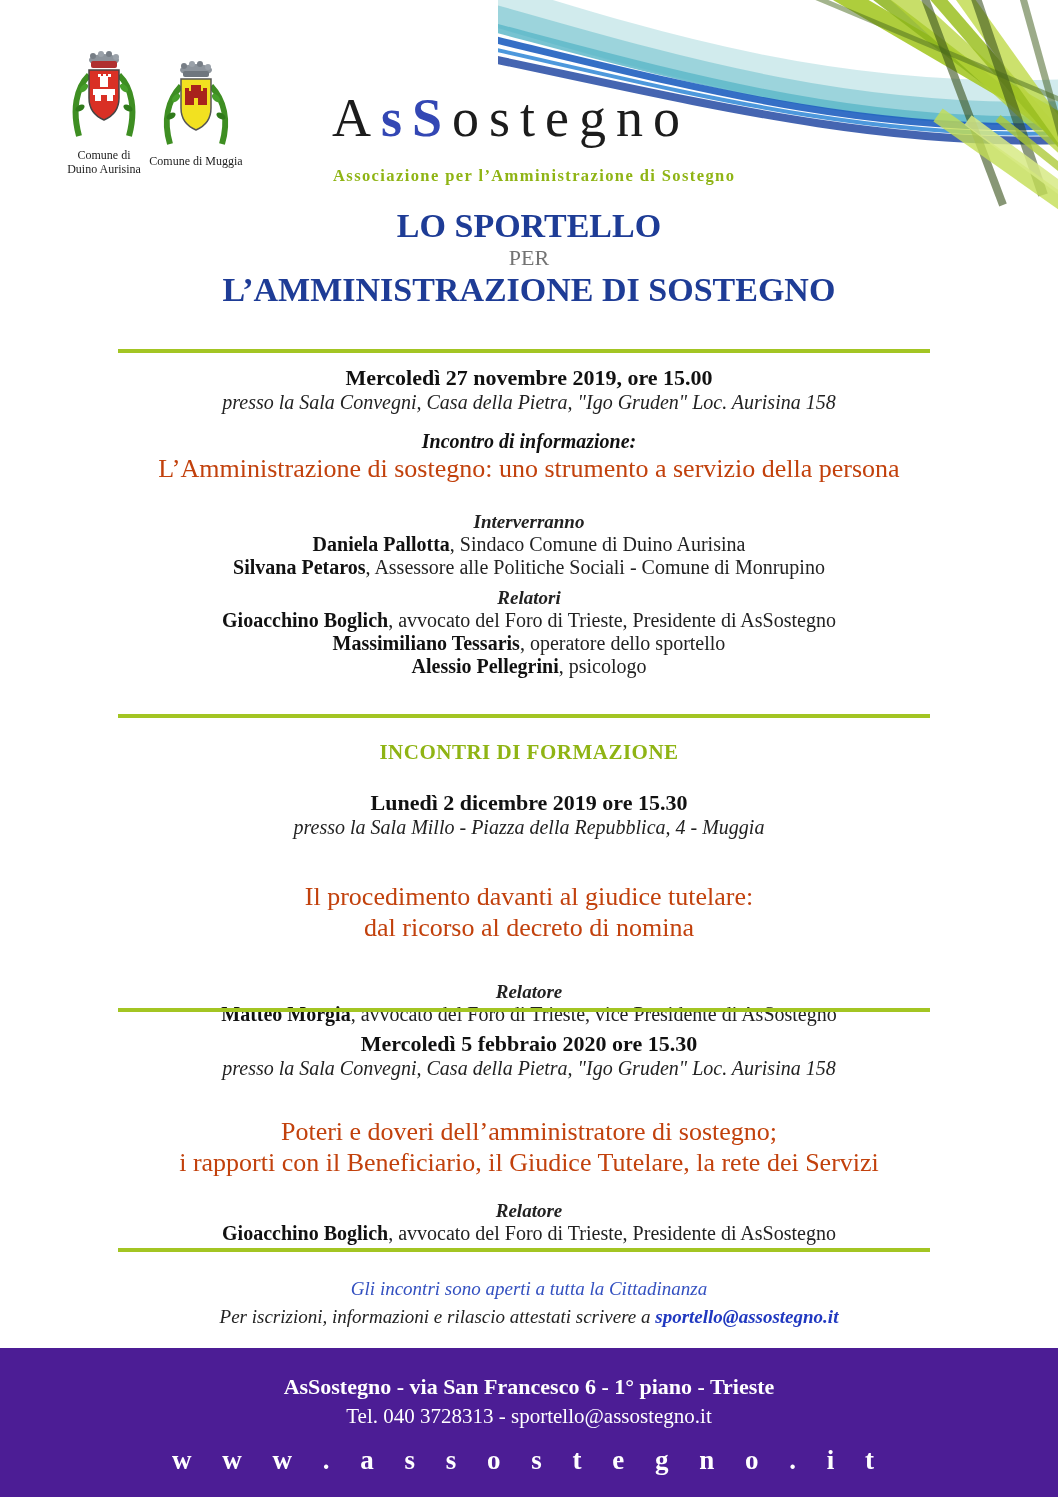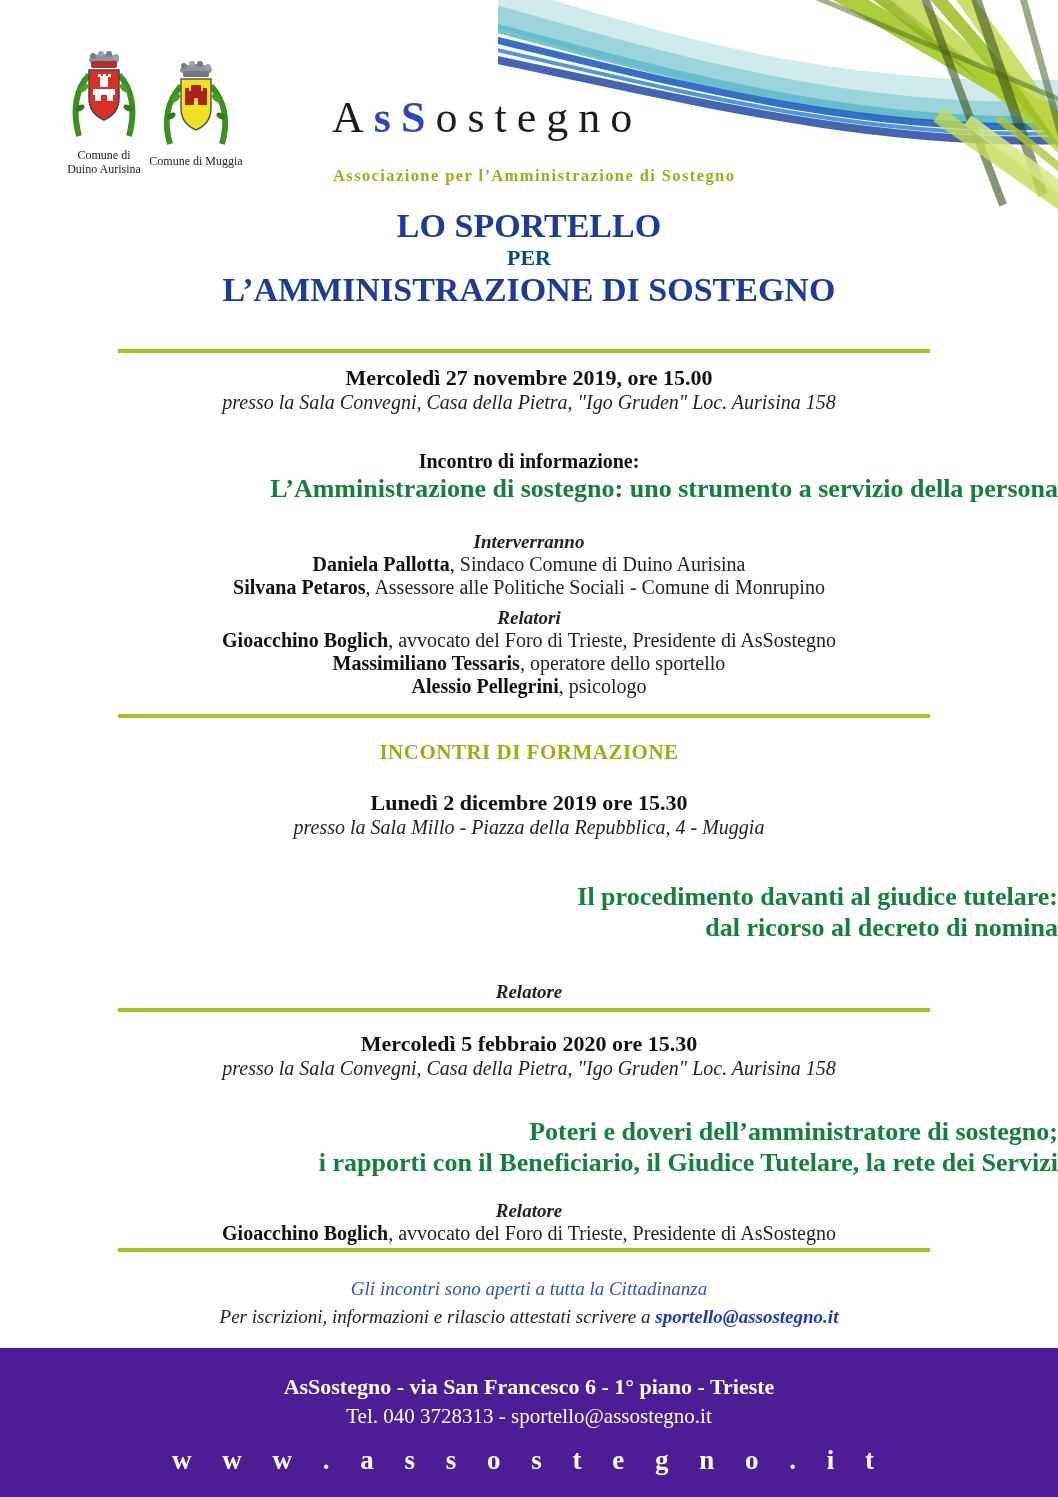--- a/index.html
+++ b/index.html
@@ -13,40 +13,40 @@
     color:#1a1a1a;
   }
   .abs{position:absolute;}
   .center{left:0;right:0;text-align:center;}
 
   
   .crest-block{position:absolute;text-align:center;}
   .crest-caption{font-size:12px;line-height:14px;color:#222;}
   .brandword{
     position:absolute;left:332px;top:88px;width:420px;
-    font-size:44px;line-height:60px;letter-spacing:10px;
+    font-size:54px;line-height:60px;letter-spacing:10px;
     color:#1c1c1c;white-space:nowrap;
   }
   .brandword .blue{color:#3347b4;font-weight:bold;}
   .brand-tagline{
     position:absolute;left:333px;top:166px;width:420px;
     font-size:16.5px;font-weight:bold;letter-spacing:1.4px;
     color:#8fb414;white-space:nowrap;
   }
 
   
   .doc-title1,.doc-title3{font-size:34px;font-weight:bold;color:#1e3c96;line-height:38px;}
-  .doc-title2{font-size:22px;font-weight:bold;color:#0c4a6e;line-height:26px;}
+  .doc-title2{font-size:22px;font-weight:normal;color:#737373;line-height:26px;}
 
   .divider{position:absolute;left:118px;width:812px;height:4px;background:#a3c523;}
 
   .date-line{font-size:22px;font-weight:bold;color:#111;}
   .venue-line{font-size:20px;font-style:italic;color:#222;}
   .kicker{font-size:20px;font-weight:bold;color:#111;}
-  .event-title{font-size:26px;font-weight:bold;color:#15803d;line-height:31px;text-align:right;}
+  .event-title{font-size:26px;font-weight:normal;color:#c2410c;line-height:31px;}
   .role-heading{font-size:19px;font-style:italic;color:#222;font-weight:bold;}
   .person-line{font-size:20px;color:#222;}
   .person-line b{color:#111;}
   .formation-heading{font-size:21px;font-weight:bold;color:#8fb414;letter-spacing:0.5px;}
 
   .closing1{font-size:19px;font-style:italic;color:#3350c0;}
   .closing2{font-size:19px;font-style:italic;color:#222;}
   .closing2 .email{color:#2038c0;font-weight:bold;}
 
   
@@ -158,21 +158,21 @@
     <div class="doc-title1">LO SPORTELLO</div>
     <div class="doc-title2">PER</div>
     <div class="doc-title3">L’AMMINISTRAZIONE DI SOSTEGNO</div>
   </div>
 
   <div class="divider" style="top:349px;"></div>
 
   <div class="abs center" style="top:365px;">
     <div class="date-line">Mercoledì 27 novembre 2019, ore 15.00</div>
     <div class="venue-line">presso la Sala Convegni, Casa della Pietra, "Igo Gruden" Loc. Aurisina 158</div>
-    <div class="kicker" style="margin-top:36px;">Incontro di informazione:</div>
+    <div class="kicker" style="margin-top:16px;font-style:italic;">Incontro di informazione:</div>
     <div class="event-title">L’Amministrazione di sostegno: uno strumento a servizio della persona</div>
 
     <div class="role-heading" style="margin-top:27px;">Interverranno</div>
     <div class="person-line"><b>Daniela Pallotta</b><span>, Sindaco Comune di Duino Aurisina</span></div>
     <div class="person-line"><b>Silvana Petaros</b><span>, Assessore alle Politiche Sociali - Comune di Monrupino</span></div>
 
     <div class="role-heading" style="margin-top:8px;">Relatori</div>
     <div class="person-line"><b>Gioacchino Boglich</b><span>, avvocato del Foro di Trieste, Presidente di AsSostegno</span></div>
     <div class="person-line"><b>Massimiliano Tessaris</b><span>, operatore dello sportello</span></div>
     <div class="person-line"><b>Alessio Pellegrini</b><span>, psicologo</span></div>
@@ -181,20 +181,21 @@
   <div class="divider" style="top:714px;"></div>
 
   <div class="abs center formation-heading" style="top:740px;">INCONTRI DI FORMAZIONE</div>
 
   <div class="abs center" style="top:790px;">
     <div class="date-line">Lunedì 2 dicembre 2019 ore 15.30</div>
     <div class="venue-line">presso la Sala Millo - Piazza della Repubblica, 4 - Muggia</div>
     <div class="event-title" style="margin-top:42px;">Il procedimento davanti al giudice tutelare:</div>
     <div class="event-title">dal ricorso al decreto di nomina</div>
     <div class="role-heading" style="margin-top:38px;">Relatore</div>
+    <div class="person-line"><b>Matteo Morgia</b><span>, avvocato del Foro di Trieste, vice Presidente di AsSostegno</span></div>
   </div>
 
   <div class="divider" style="top:1008px;"></div>
 
   <div class="abs center" style="top:1031px;">
     <div class="date-line">Mercoledì 5 febbraio 2020 ore 15.30</div>
     <div class="venue-line">presso la Sala Convegni, Casa della Pietra, "Igo Gruden" Loc. Aurisina 158</div>
     <div class="event-title" style="margin-top:36px;">Poteri e doveri dell’amministratore di sostegno;</div>
     <div class="event-title">i rapporti con il Beneficiario, il Giudice Tutelare, la rete dei Servizi</div>
     <div class="role-heading" style="margin-top:22px;">Relatore</div>

